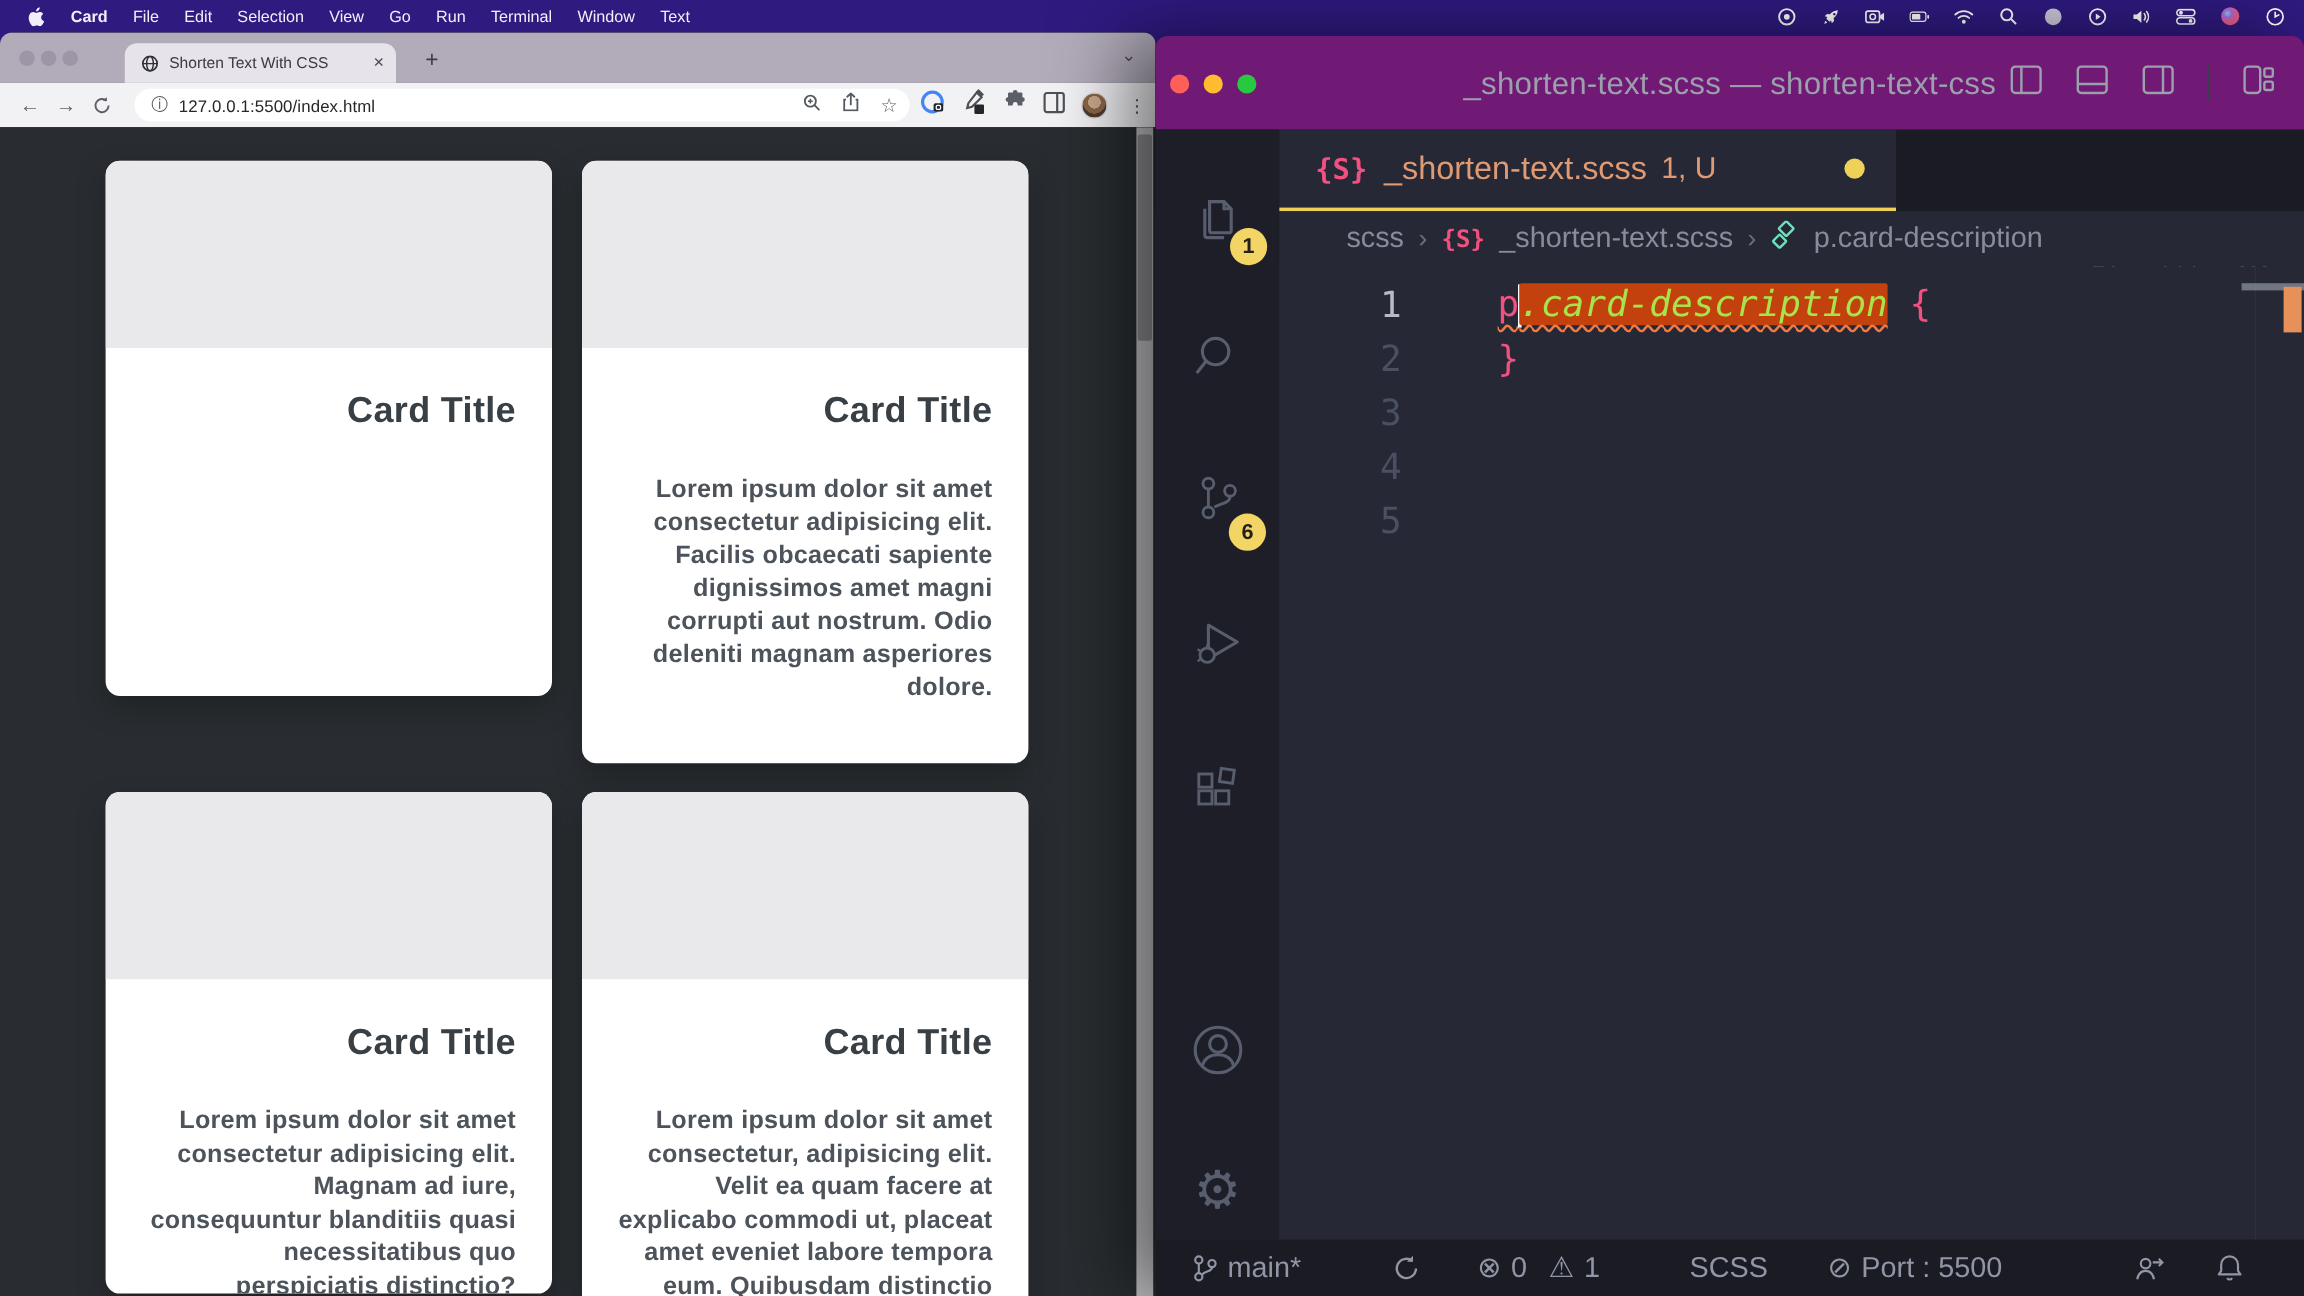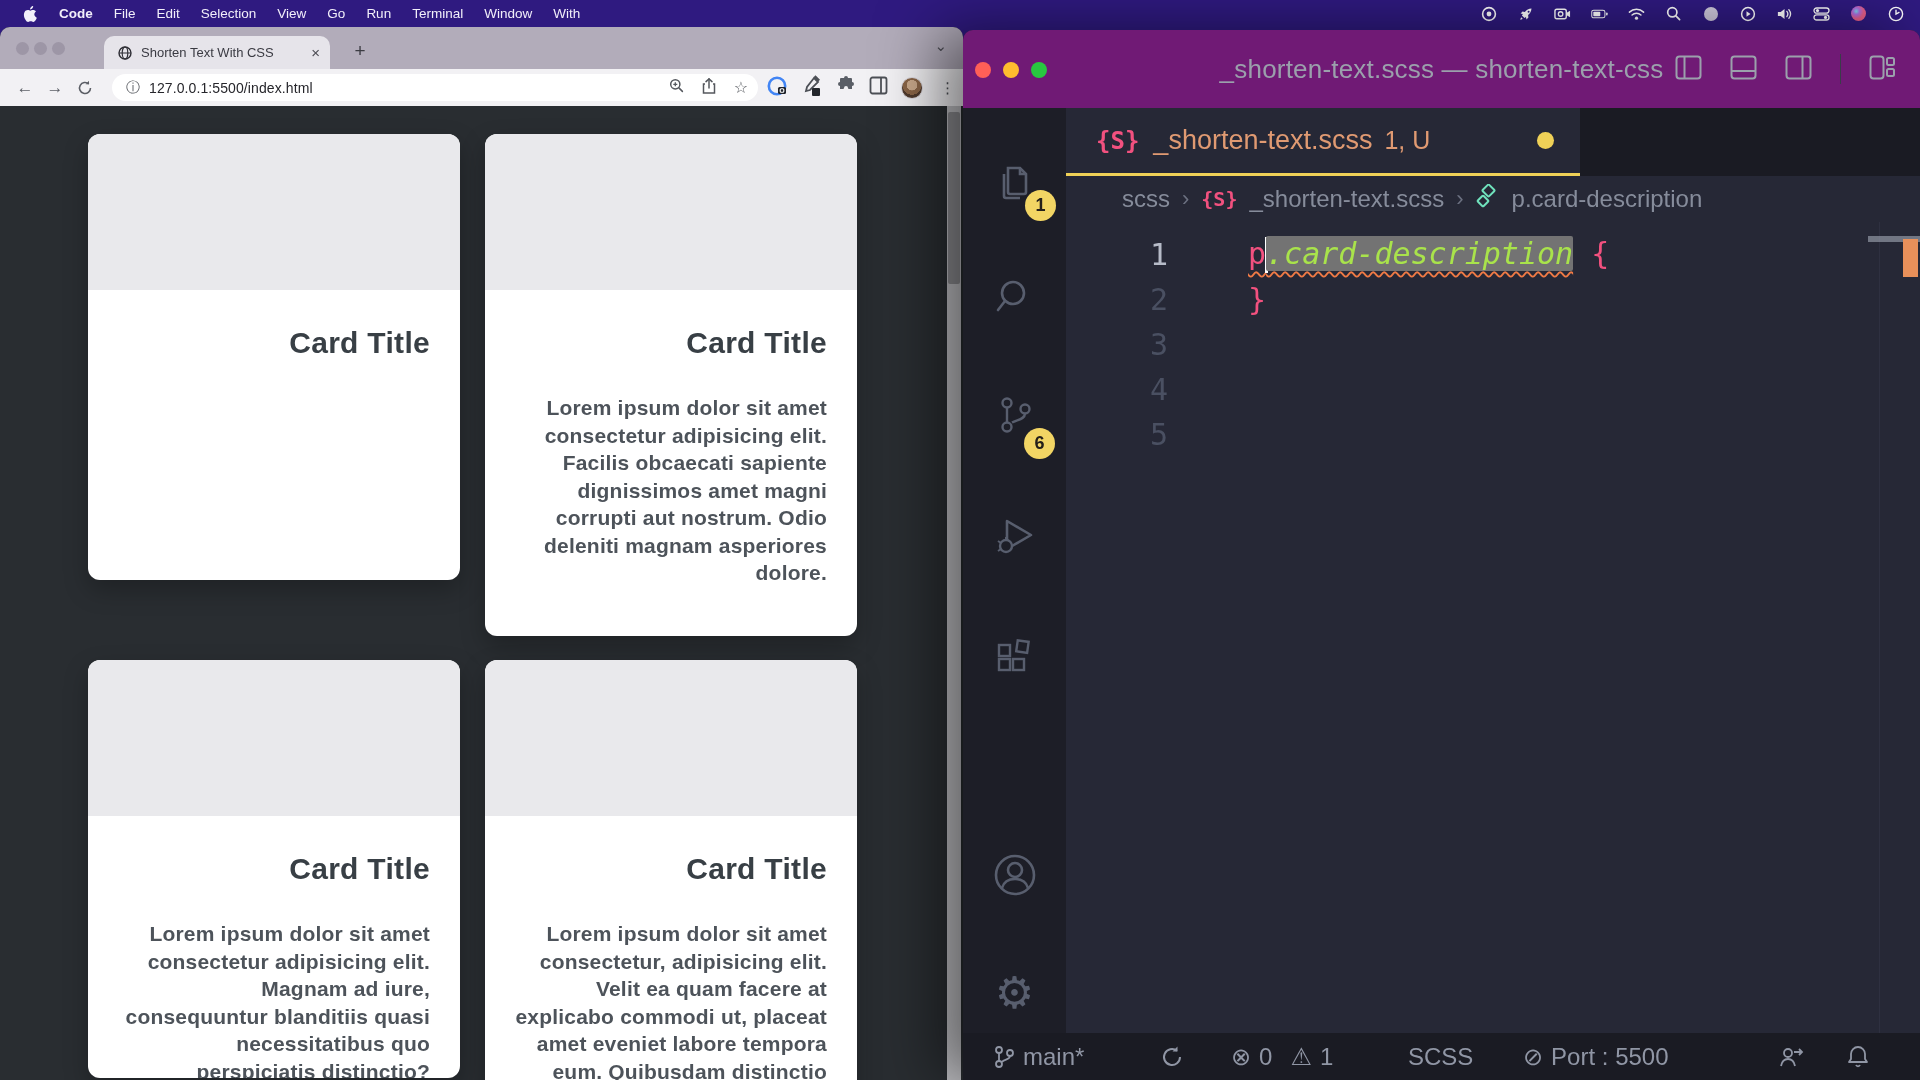--- a/index.html
+++ b/index.html
@@ -70,21 +70,21 @@
   .actitem { position:absolute; left:0; width:103px; height:90px; display:flex; align-items:center; justify-content:center; color:#585e6e; }
   .actbadge { position:absolute; width:31px; height:31px; border-radius:50%; background:#f2d564; color:#24201a; font-size:18px; font-weight:700; display:flex; align-items:center; justify-content:center; }
   .gear-glyph { font-size:44px; line-height:1; }
 
   .veditor { position:absolute; left:103px; right:0; top:192px; bottom:47px; background:#262836; }
   .codeline { position:absolute; left:0; right:0; height:45px; display:flex; align-items:center; font-family:"DejaVu Sans Mono",monospace; font-size:30px; }
   .lnum { width:120px; text-align:right; padding-right:18px; color:#4a5062; flex:none; }
   .lnum.active { color:#b6bbc8; }
   .codetext { padding-left:62px; white-space:pre; }
   .tok-pink { color:#f2517f; }
-  .tok-cls { color:#a9e34b; font-style:italic; background:#737373; border-radius:2px; }
+  .tok-cls { color:#a9e34b; font-style:italic; background:#c2410c; border-radius:2px; }
   .squig { text-decoration:underline wavy #ef7a45 2px; text-underline-offset:7px; }
   .cursor { display:inline-block; width:3px; height:36px; background:#ffffff; vertical-align:middle; margin:0 -2px 0 -1px; }
   .ovr-sep { position:absolute; right:40px; top:0; bottom:0; width:1px; background:#2e3040; }
   .ovr-mark { position:absolute; right:2px; top:17px; width:15px; height:38px; background:#e8905a; }
   .scroll-top { position:absolute; right:0; top:14px; width:52px; height:6px; background:#9aa0ae; opacity:.65; }
 
   .vstatus { position:absolute; left:0; bottom:0; width:100%; height:47px; background:#1a1b23; color:#9096a5; font-size:24px; }
   .vstatus .sitem { position:absolute; top:0; height:47px; display:flex; align-items:center; gap:8px; }
 </style>
 </head>
@@ -92,30 +92,30 @@
 
 <div class="screen">
 
   <div class="menubar">
     <div class="menubar-left">
       <span class="mbicon">
         <svg width="14" height="16" viewBox="0 0 14 16">
             <path fill="#f2effa" d="M11.3 8.6c0-2 1.6-2.9 1.7-3-0.9-1.3-2.3-1.5-2.8-1.5-1.2-.1-2.3.7-2.9.7-.6 0-1.5-.7-2.5-.7C3.5 4.1 2.3 4.8 1.6 6c-1.4 2.4-.4 6 1 7.9.7 1 1.5 2 2.5 2 1 0 1.4-.6 2.6-.6 1.2 0 1.5.6 2.6.6 1.1 0 1.8-1 2.4-1.9.8-1.1 1.1-2.2 1.1-2.3-.1 0-2.5-1-2.5-3.1zM9.4 2.3c.5-.7.9-1.6.8-2.3-.8 0-1.7.5-2.3 1.2-.5.6-.9 1.5-.8 2.3.9.1 1.8-.5 2.3-1.2z"></path>
           </svg>
       </span>
-      <span class="mi app">Code</span>
+      <span class="mi app">Card</span>
       <span class="mi">File</span>
       <span class="mi">Edit</span>
       <span class="mi">Selection</span>
       <span class="mi">View</span>
       <span class="mi">Go</span>
       <span class="mi">Run</span>
       <span class="mi">Terminal</span>
       <span class="mi">Window</span>
-      <span class="mi">With</span>
+      <span class="mi">Text</span>
     </div>
     <div class="menubar-right">
       <span class="mbicon">
           <svg width="16" height="16" viewBox="0 0 16 16">
             <circle cx="8" cy="8" r="6.4" fill="none" stroke="#fff" stroke-width="1.6"></circle>
             <circle cx="8" cy="8" r="2.4" fill="#fff"></circle>
           </svg>
         </span>
       <span class="mbicon">
           <svg width="16" height="16" viewBox="0 0 16 16">

